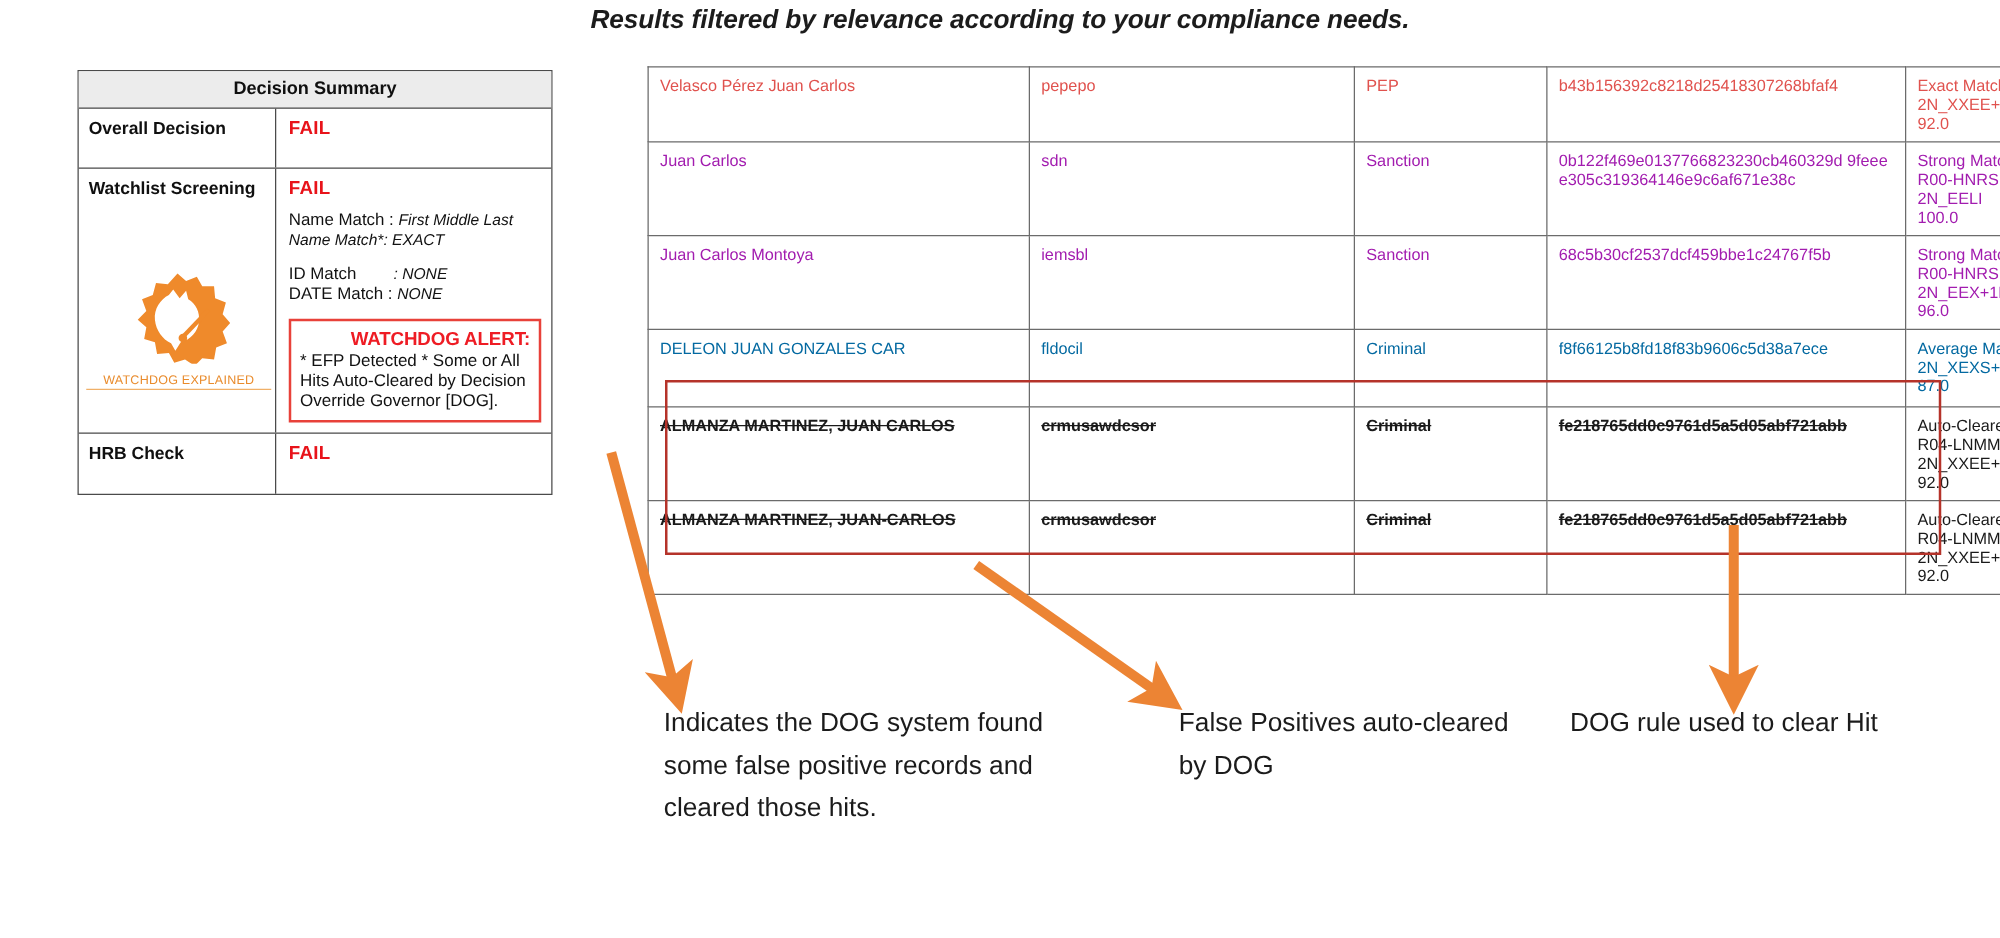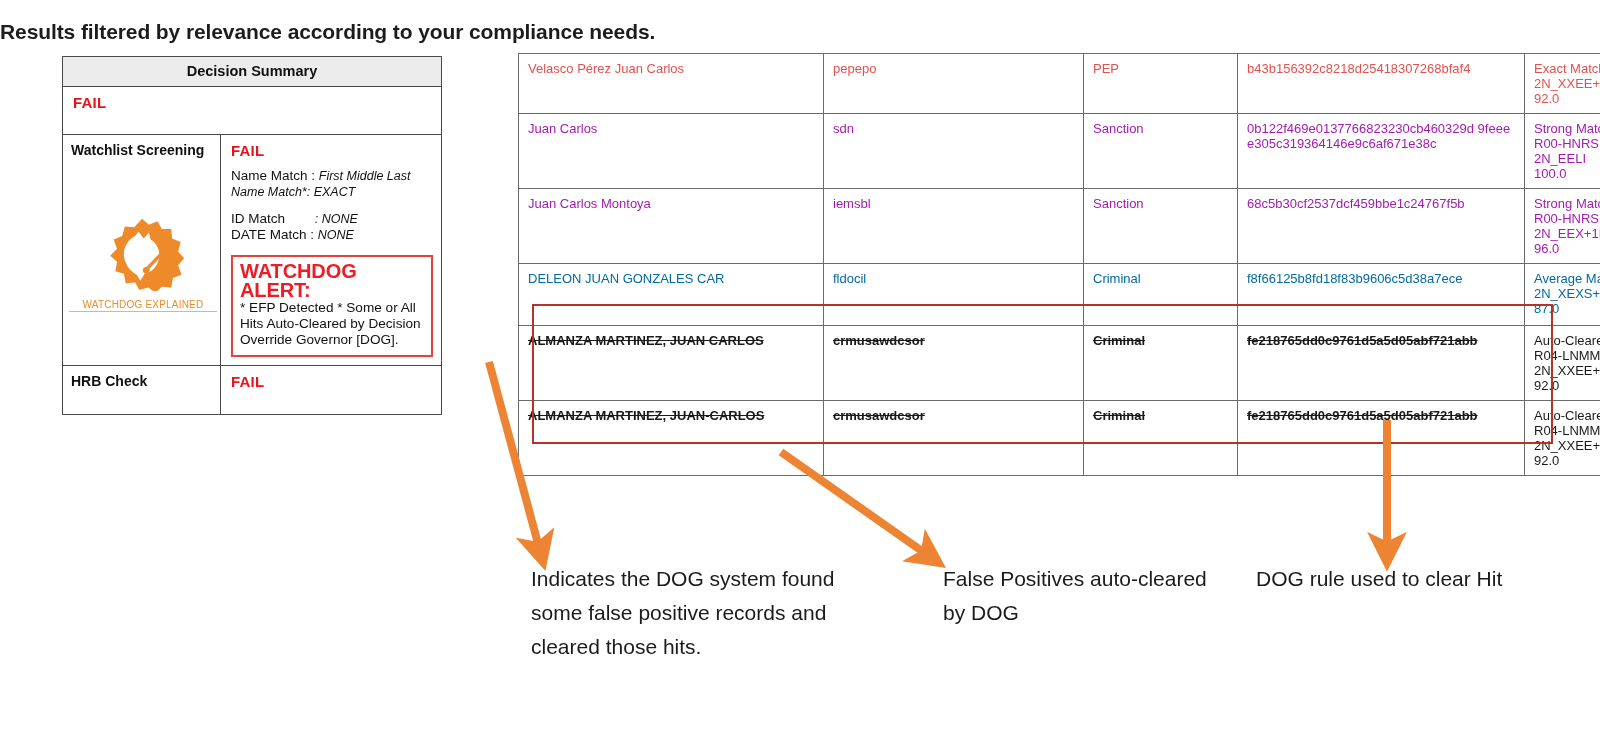--- a/index.html
+++ b/index.html
@@ -9,26 +9,28 @@
   body {
     width: 1600px; height: 750px;
     position: relative;
     font-family: "Liberation Sans", sans-serif;
     overflow: hidden;
   }
 
   
   #header-title {
     position: absolute;
-    left: 0; top: 20px;
+    left: 0; top: 4px;
     width: 1600px;
+    text-align: center;
     font-size: 21px;
     font-weight: bold;
     color: #1c1c1c;
     letter-spacing: -0.1px;
+    font-style: italic;
   }
 
   
   #decision-summary {
     position: absolute;
     left: 62px; top: 56px;
     width: 380px;
     border: 1.5px solid #4a4a4a;
     box-sizing: border-box;
     background: #fff;
@@ -115,23 +117,24 @@
   #watchdog-alert {
     border: 2.5px solid #e8413a;
     box-sizing: border-box;
     margin-top: 12px;
     padding: 5px 7px 7px 7px;
     background: #fff;
   }
   #wa-title {
     color: #ee1c24;
     font-weight: bold;
-    font-size: 20px;
+    font-size: 15px;
     letter-spacing: -0.1px;
     line-height: 19px;
+    text-align: right;
   }
   .wa-body {
     color: #111;
     font-size: 13.6px;
     line-height: 16px;
     white-space: nowrap;
   }
 
   
   #results-table {
@@ -203,20 +206,21 @@
 </head>
 <body>
 
 <div id="header-title">Results filtered by relevance according to your compliance needs.</div>
 
 <div id="decision-summary">
 
   <div id="ds-title">Decision Summary</div>
 
   <div class="ds-row ds-row-overall">
+    <div class="ds-label">Overall Decision</div>
     <div class="ds-value">
       <span class="fail-text">FAIL</span>
     </div>
   </div>
 
   <div class="ds-row">
     <div id="watchdog-icon-cell">
       <div style="font-size:14px;font-weight:bold;color:#101010;padding:7px 0 0 8px;">Watchlist Screening</div>
 
       <svg id="watchdog-icon" viewBox="0 0 100 86">

